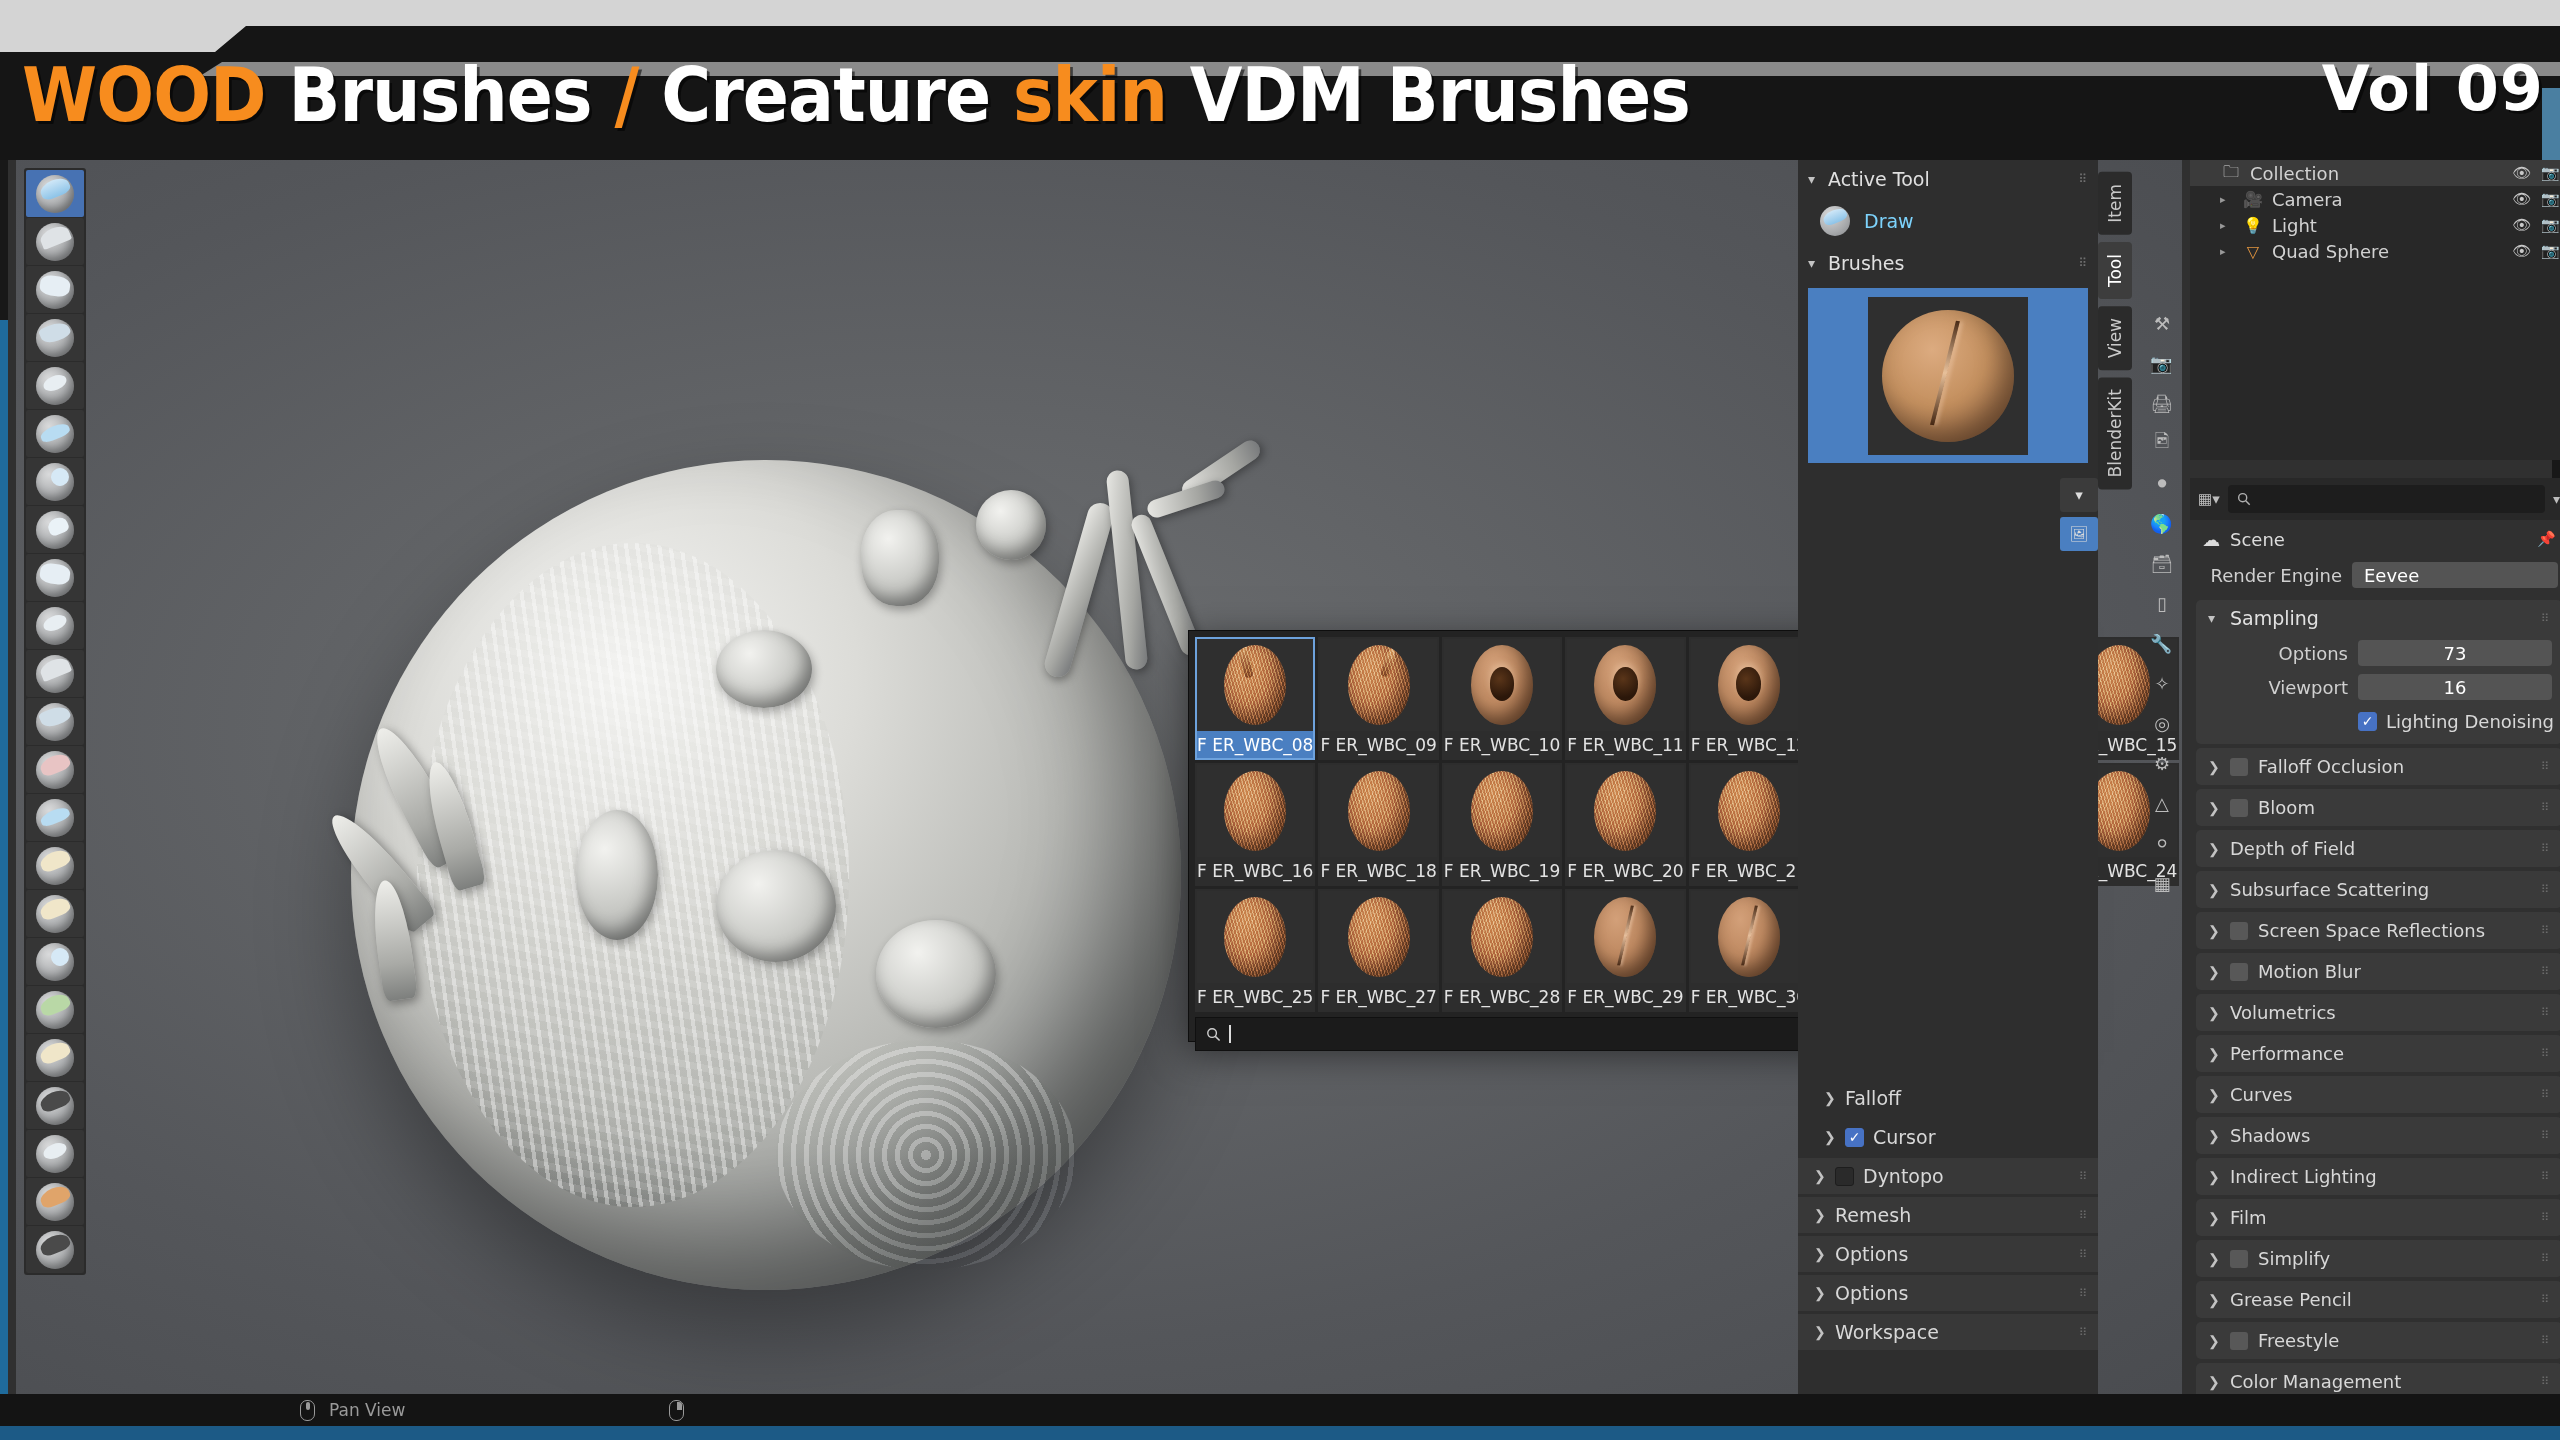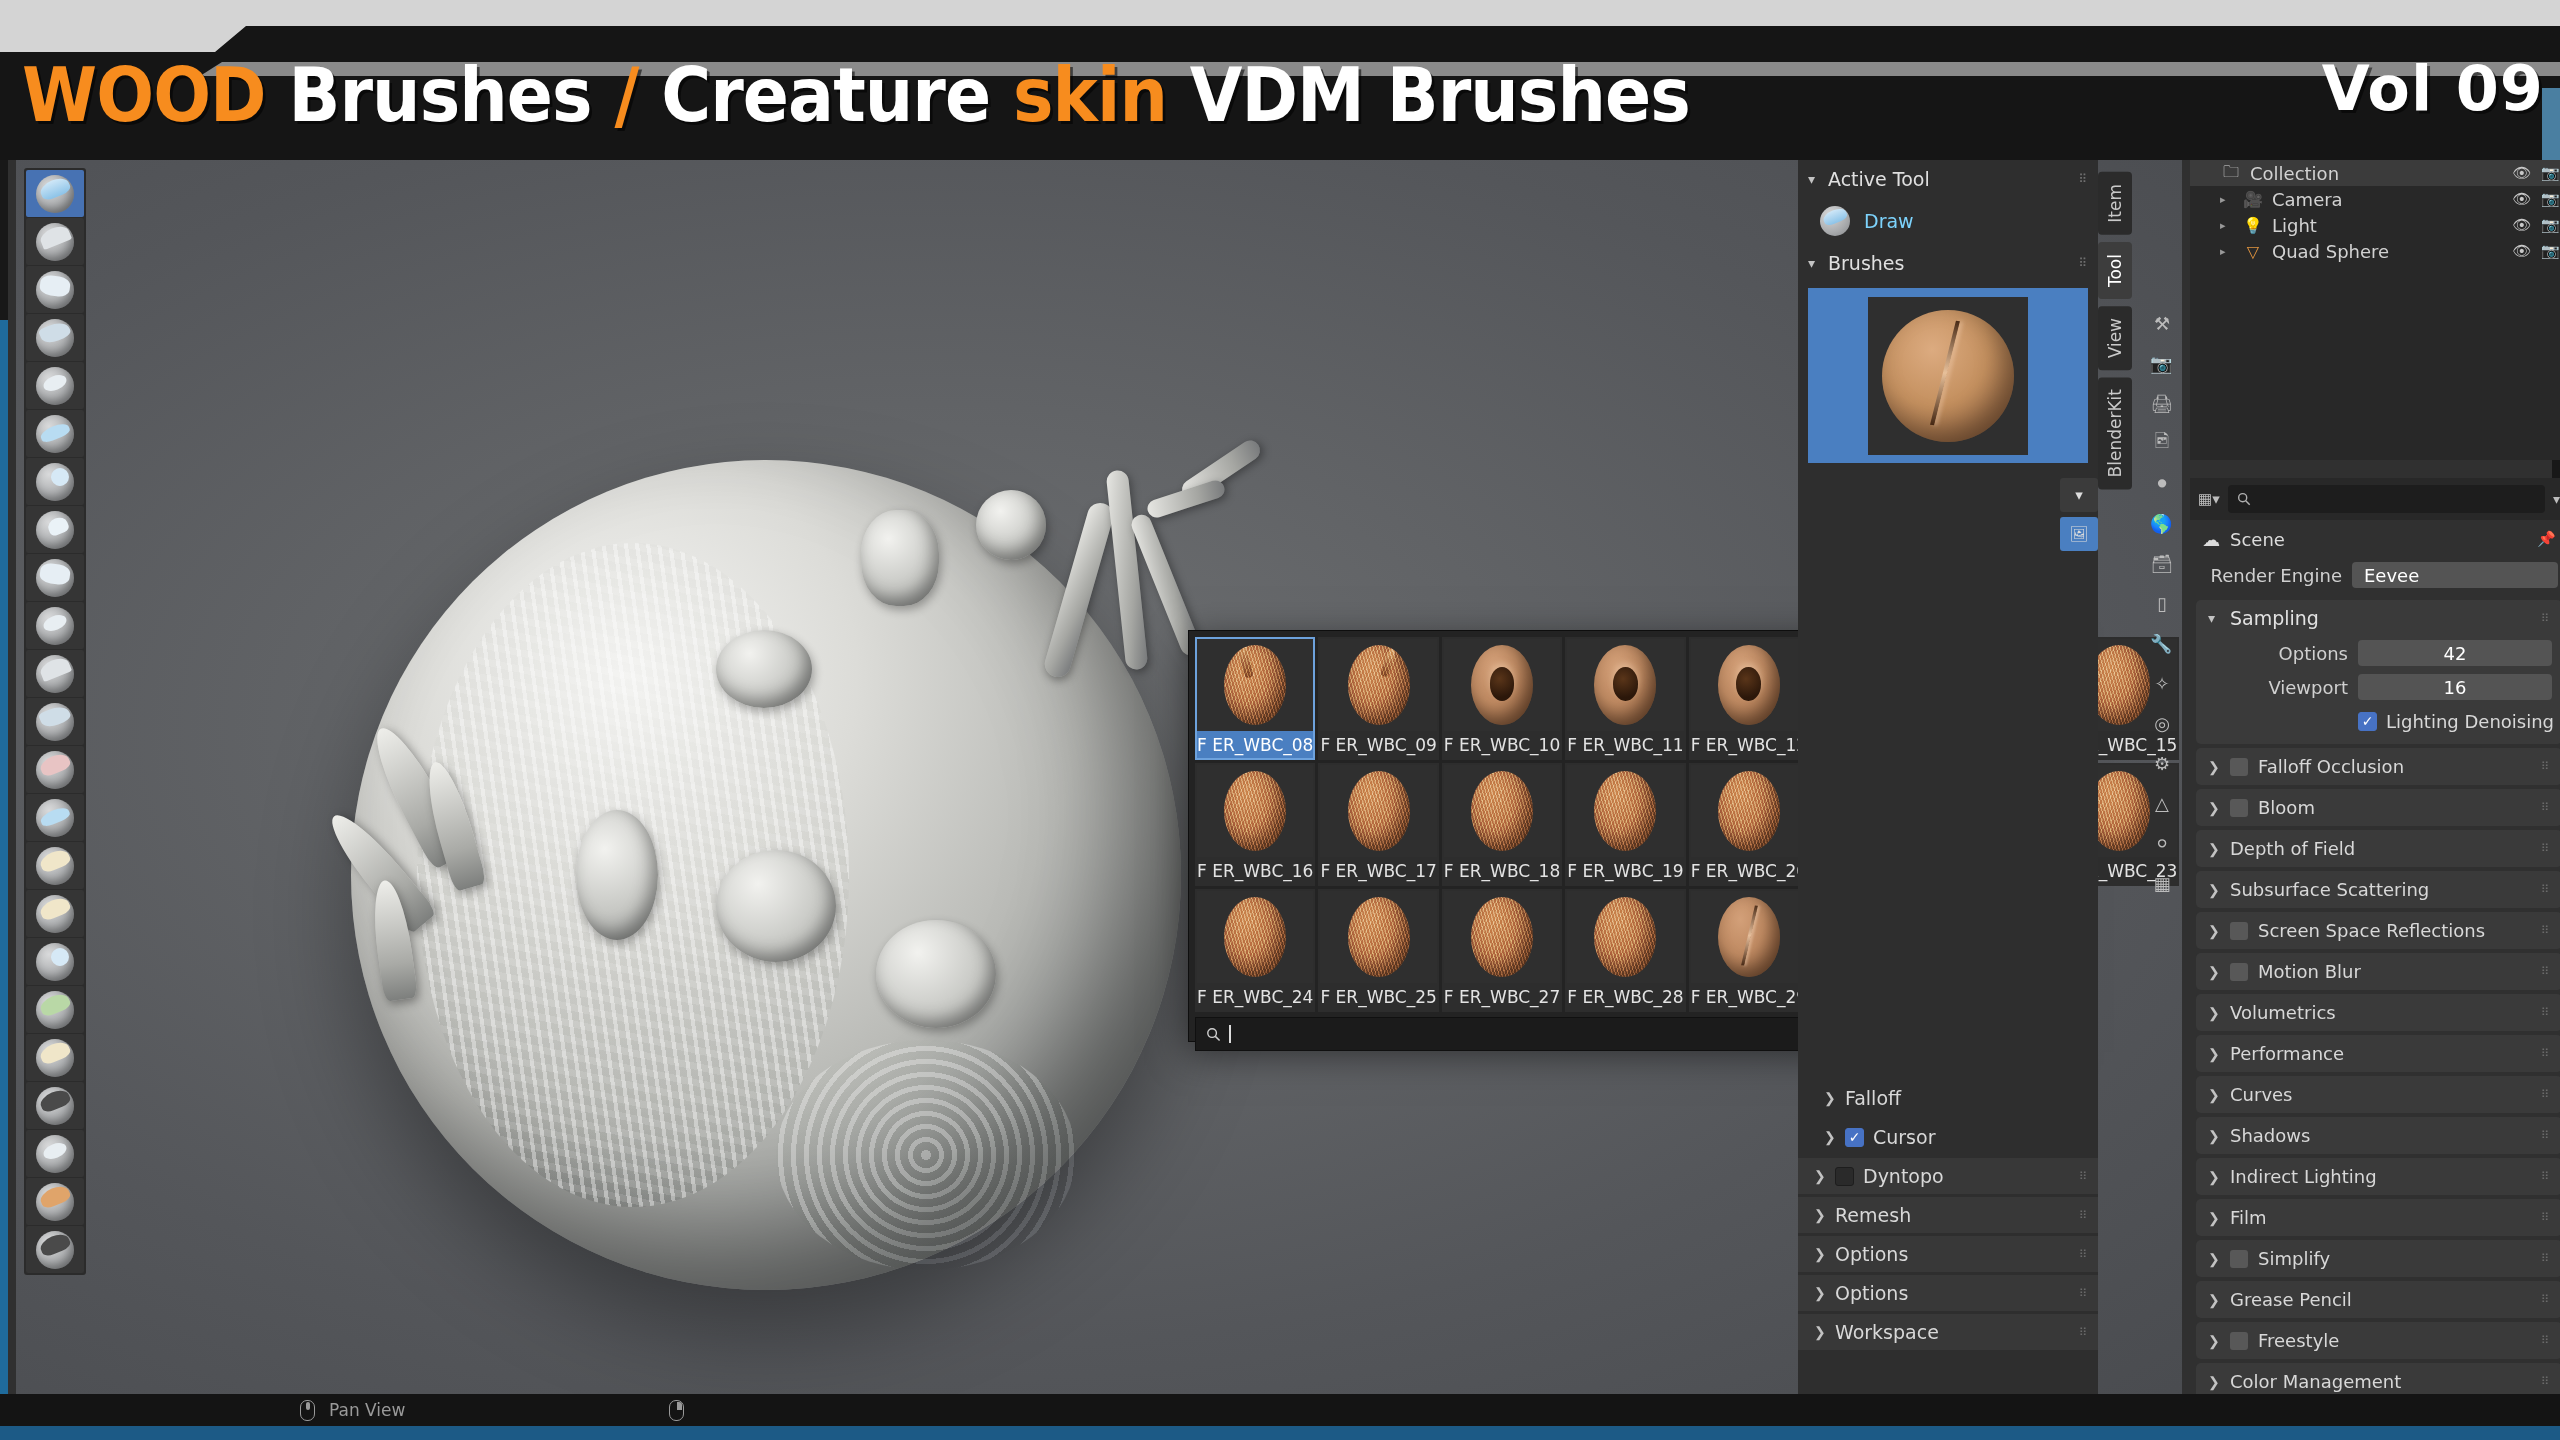--- a/index.html
+++ b/index.html
@@ -507,26 +507,20 @@
               <div class="cell">
                 <div class="thumb">
                   <div class="egg tex"></div>
                 </div>
                 <div class="lbl">F ER_WBC_16</div>
               </div>
               <div class="cell">
                 <div class="thumb">
                   <div class="egg tex"></div>
                 </div>
-                <div class="lbl">F ER_WBC_17</div>
-              </div>
-              <div class="cell">
-                <div class="thumb">
-                  <div class="egg tex"></div>
-                </div>
                 <div class="lbl">F ER_WBC_18</div>
               </div>
               <div class="cell">
                 <div class="thumb">
                   <div class="egg tex"></div>
                 </div>
                 <div class="lbl">F ER_WBC_19</div>
               </div>
               <div class="cell">
                 <div class="thumb">
@@ -757,21 +751,21 @@
         </div>
 
         <div style="margin:8px 6px 4px 6px;background:#3a3a3a;border-radius:5px;padding-bottom:6px;">
           <div class="pr-sec-hdr">
             <span class="chev">▾</span>
             <span>Sampling</span>
             <span class="grip">⠿</span>
           </div>
           <div class="pr-field">
             <span class="lab">Options</span>
-            <span class="val">42</span>
+            <span class="val">73</span>
           </div>
           <div class="pr-field">
             <span class="lab">Viewport</span>
             <span class="val">16</span>
           </div>
           <div class="pr-chk">
             <span class="cbox on">✓</span>
             <span>Lighting Denoising</span>
           </div>
         </div>

